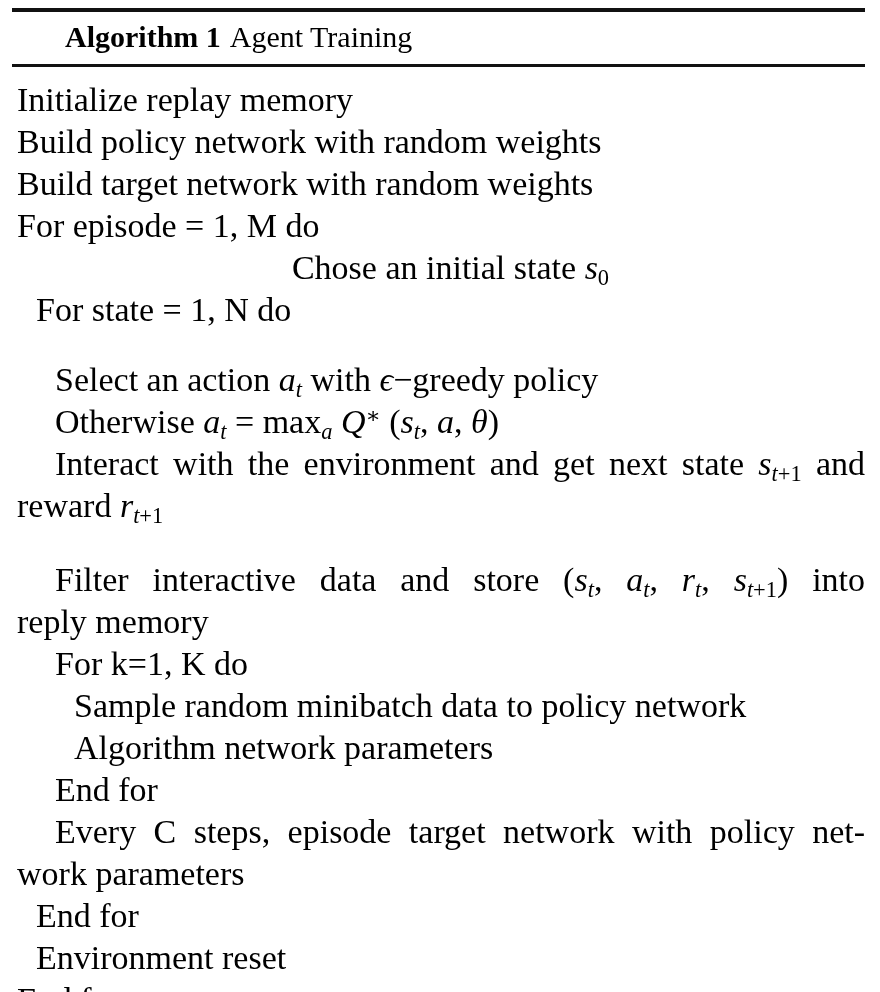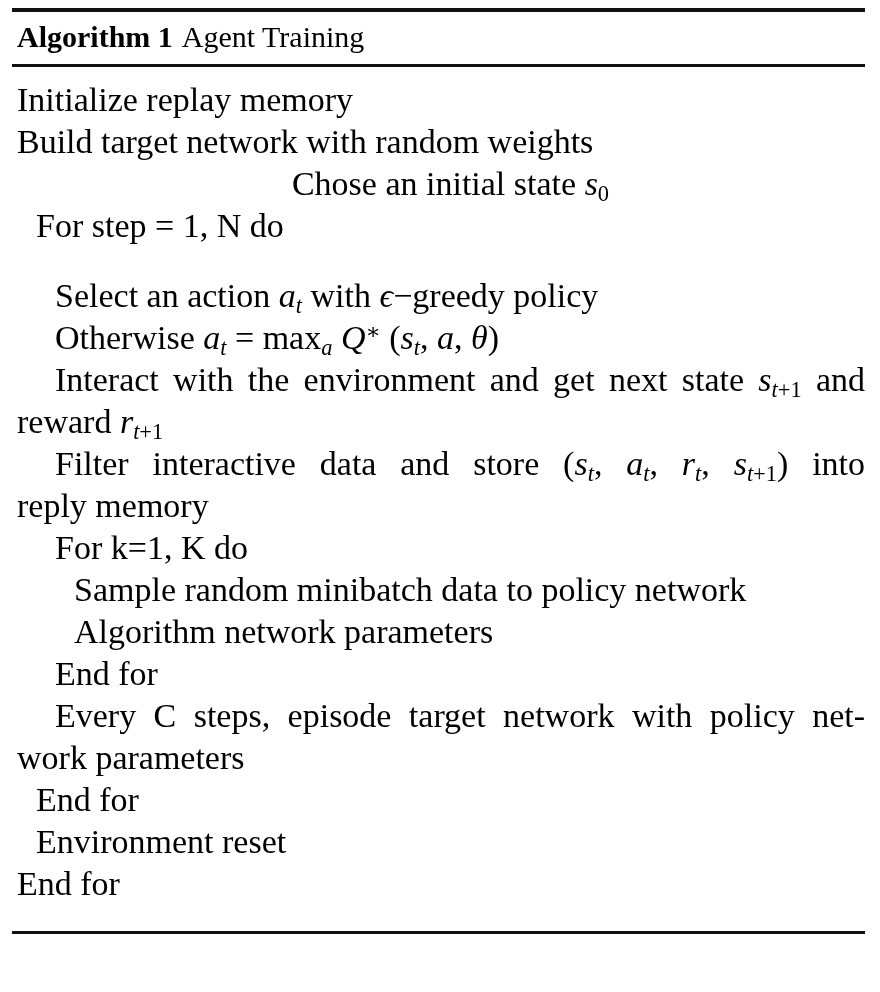--- a/index.html
+++ b/index.html
@@ -26,20 +26,21 @@
     background: #111111;
   }
   .rule.thick  { height: 4px; }
   .rule.mid    { height: 3px; }
   .rule.bottom { height: 3px; margin-top: 26px; }
   .algo-header {
     font-size: 30px;
     line-height: 38px;
     padding: 6px 0 8px 5px;
     white-space: nowrap;
+    margin-left: 48px;
   }
   .algo-header .bold {
     font-weight: 700;
     margin-right: 9px;
   }
   .algo-body {
     padding: 12px 0 0 5px;
     font-size: 34px;
     line-height: 42px;
   }
@@ -62,28 +63,30 @@
 <body>
 
 <div class="algo">
   <div class="rule thick"></div>
   <div class="algo-header">
     <span class="bold">Algorithm 1</span><span>Agent Training</span>
   </div>
   <div class="rule mid"></div>
   <div class="algo-body">
       <div class="algo-line" style="text-indent: 0px;"><span>Initialize replay memory</span></div>
+      <div class="algo-line" style="text-indent: 0px;"><span>Build policy network with random weights</span></div>
       <div class="algo-line" style="text-indent: 0px;"><span>Build target network with random weights</span></div>
+      <div class="algo-line" style="text-indent: 0px;"><span>For episode = 1, M do</span></div>
       <div class="algo-line" style="text-indent: 19px; text-align: center;"><span>Chose an initial state </span><span class="it">s</span><sub>0</sub></div>
-      <div class="algo-line" style="text-indent: 19px;"><span>For step = 1, N do</span></div>
+      <div class="algo-line" style="text-indent: 19px;"><span>For state = 1, N do</span></div>
       <div class="algo-line" style="text-indent: 38px; margin-top: 28px;"><span>Select an action </span><span class="it">a</span><sub class="it">t</sub><span> with </span><span class="it">ϵ</span><span>−greedy policy</span></div>
       <div class="algo-line" style="text-indent: 38px;"><span>Otherwise </span><span class="it">a</span><sub class="it">t</sub><span> = max</span><sub class="it">a</sub><span> </span><span class="it">Q</span><sup>∗</sup><span> (</span><span class="it">s</span><sub class="it">t</sub><span>, </span><span class="it">a</span><span>, </span><span class="it">θ</span><span>)</span></div>
       <div class="algo-line justify" style="text-indent: 38px;"><span>Interact with the environment and get next state </span><span class="it">s</span><sub class="it">t</sub><sub>+1</sub><span> and</span></div>
       <div class="algo-line" style="text-indent: 0px;"><span>reward </span><span class="it">r</span><sub class="it">t</sub><sub>+1</sub></div>
-      <div class="algo-line justify" style="text-indent: 38px;"><span>Filter interactive data and store (</span><span class="it">s</span><sub class="it">t</sub><span>, </span><span class="it">a</span><sub class="it">t</sub><span>, </span><span class="it">r</span><sub class="it">t</sub><span>, </span><span class="it">s</span><sub class="it">t</sub><sub>+1</sub><span>) into</span></div>
+      <div class="algo-line justify" style="text-indent: 38px; margin-top: 32px;"><span>Filter interactive data and store (</span><span class="it">s</span><sub class="it">t</sub><span>, </span><span class="it">a</span><sub class="it">t</sub><span>, </span><span class="it">r</span><sub class="it">t</sub><span>, </span><span class="it">s</span><sub class="it">t</sub><sub>+1</sub><span>) into</span></div>
       <div class="algo-line" style="text-indent: 0px;"><span>reply memory</span></div>
       <div class="algo-line" style="text-indent: 38px;"><span>For k=1, K do</span></div>
       <div class="algo-line" style="text-indent: 57px;"><span>Sample random minibatch data to policy network</span></div>
       <div class="algo-line" style="text-indent: 57px;"><span>Algorithm network parameters</span></div>
       <div class="algo-line" style="text-indent: 38px;"><span>End for</span></div>
       <div class="algo-line justify" style="text-indent: 38px;"><span>Every C steps, episode target network with policy net-</span></div>
       <div class="algo-line" style="text-indent: 0px;"><span>work parameters</span></div>
       <div class="algo-line" style="text-indent: 19px;"><span>End for</span></div>
       <div class="algo-line" style="text-indent: 19px;"><span>Environment reset</span></div>
       <div class="algo-line" style="text-indent: 0px;"><span>End for</span></div>

